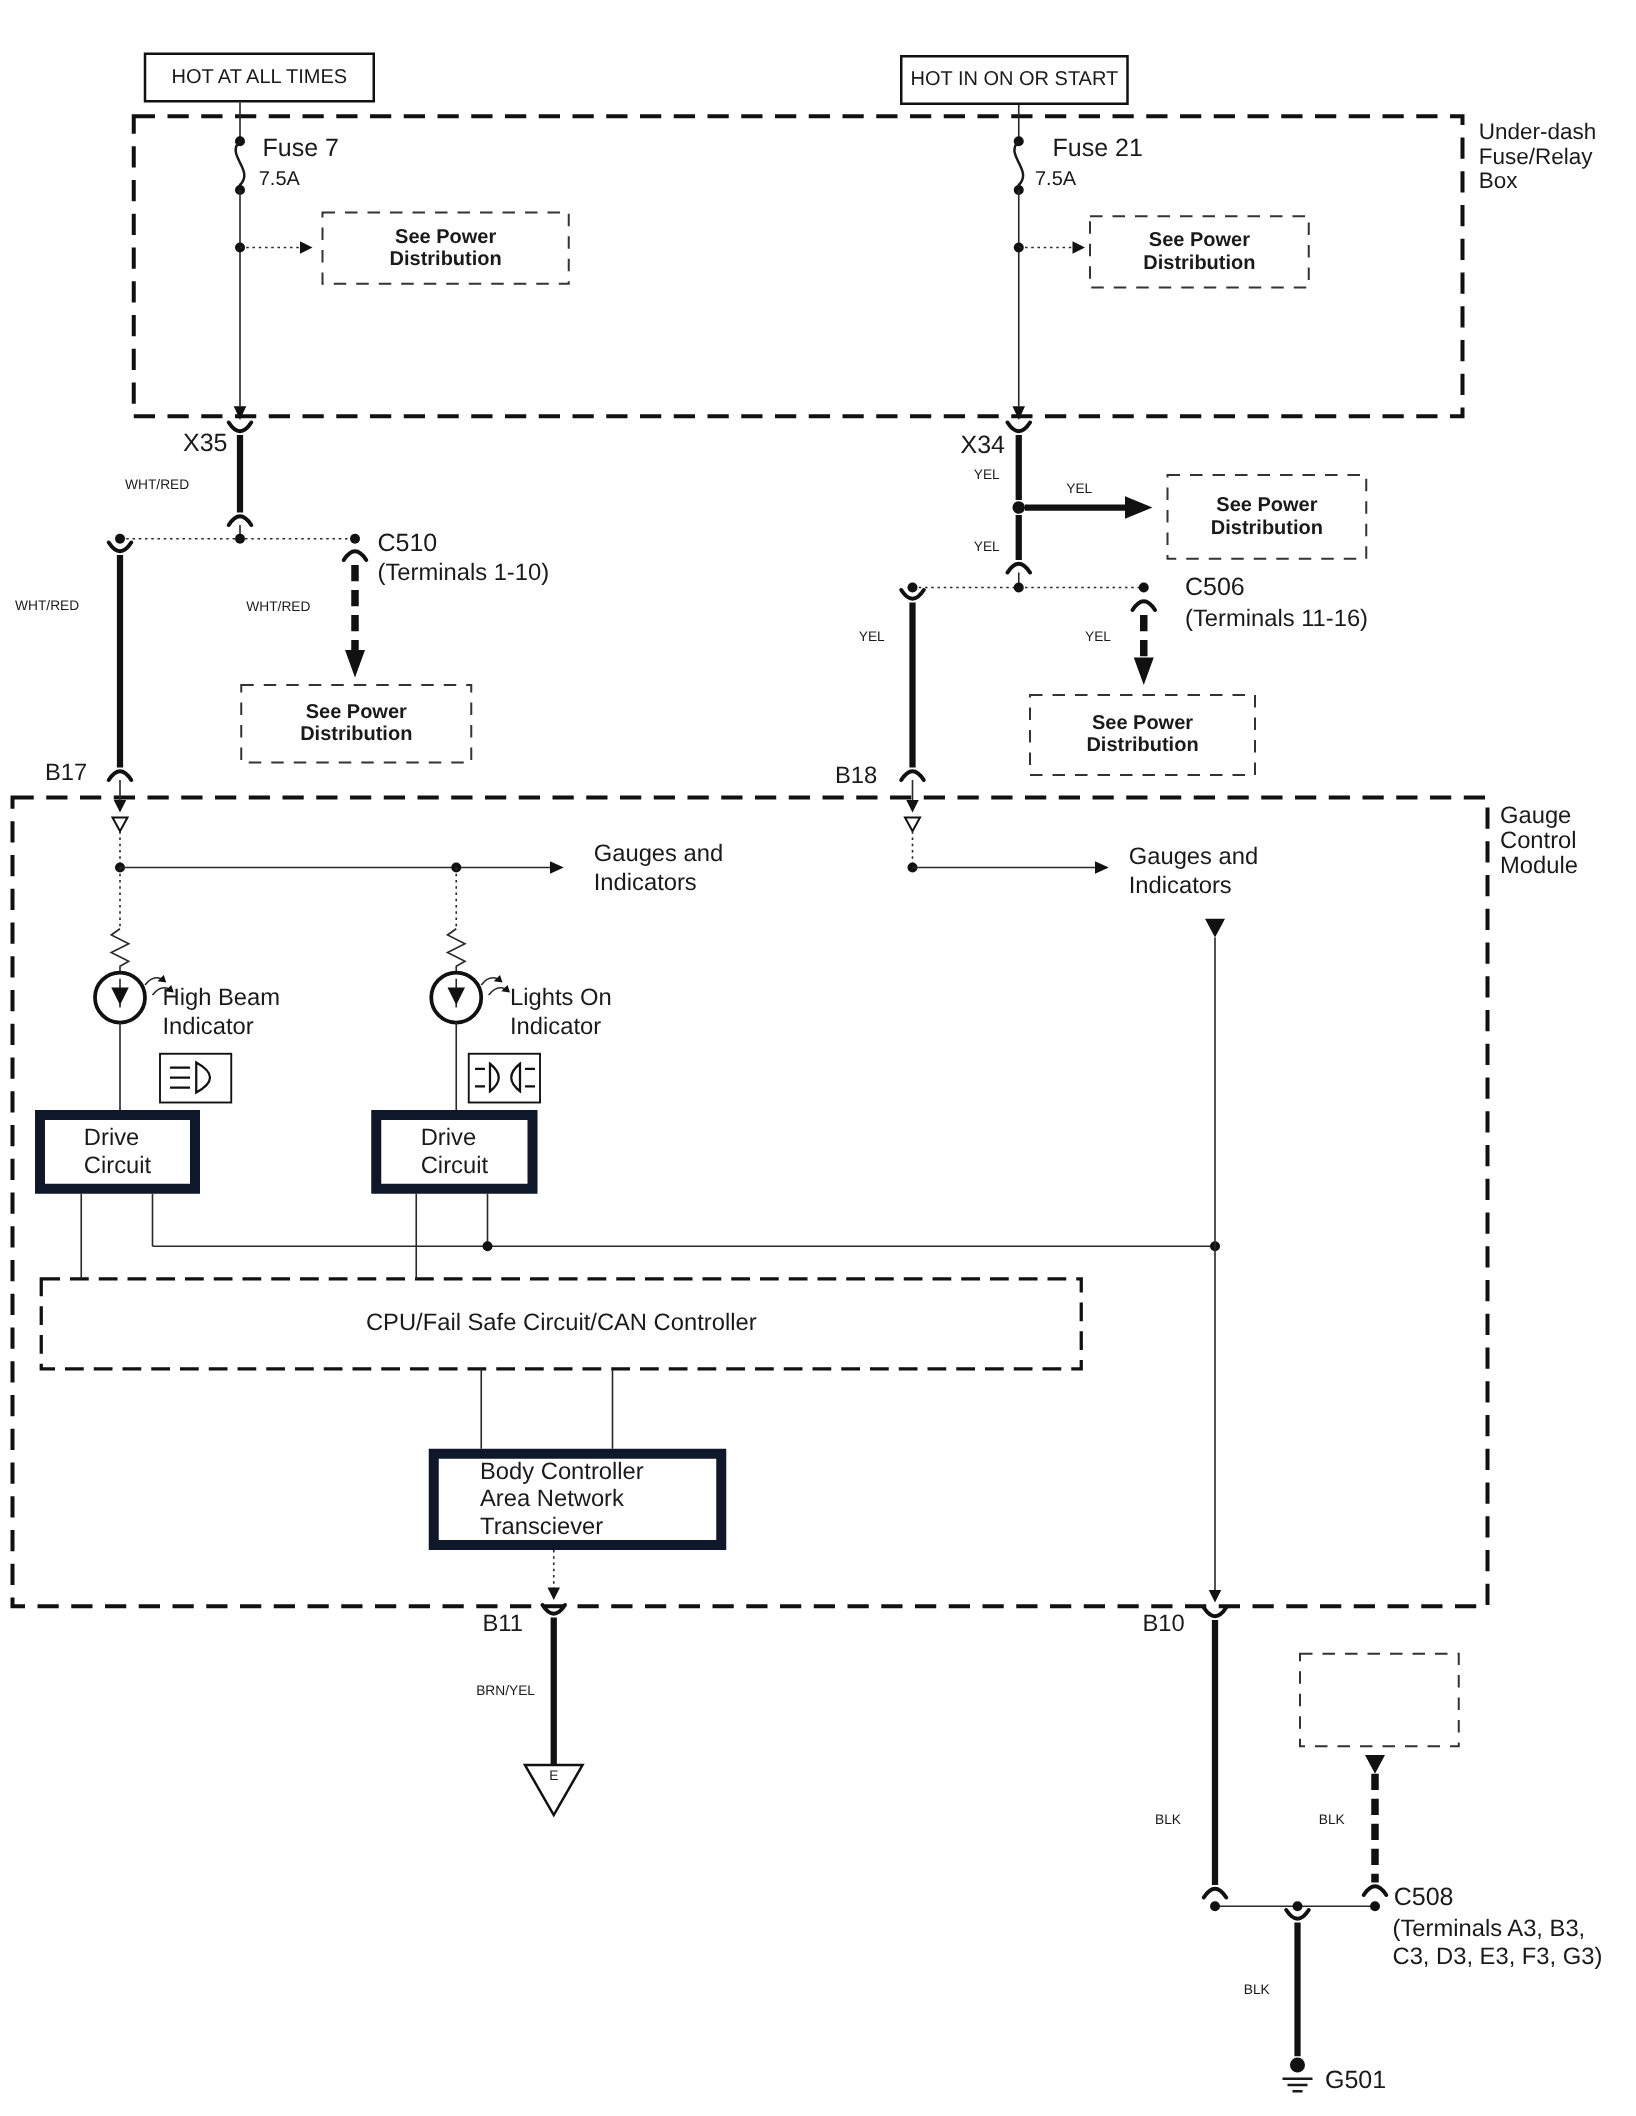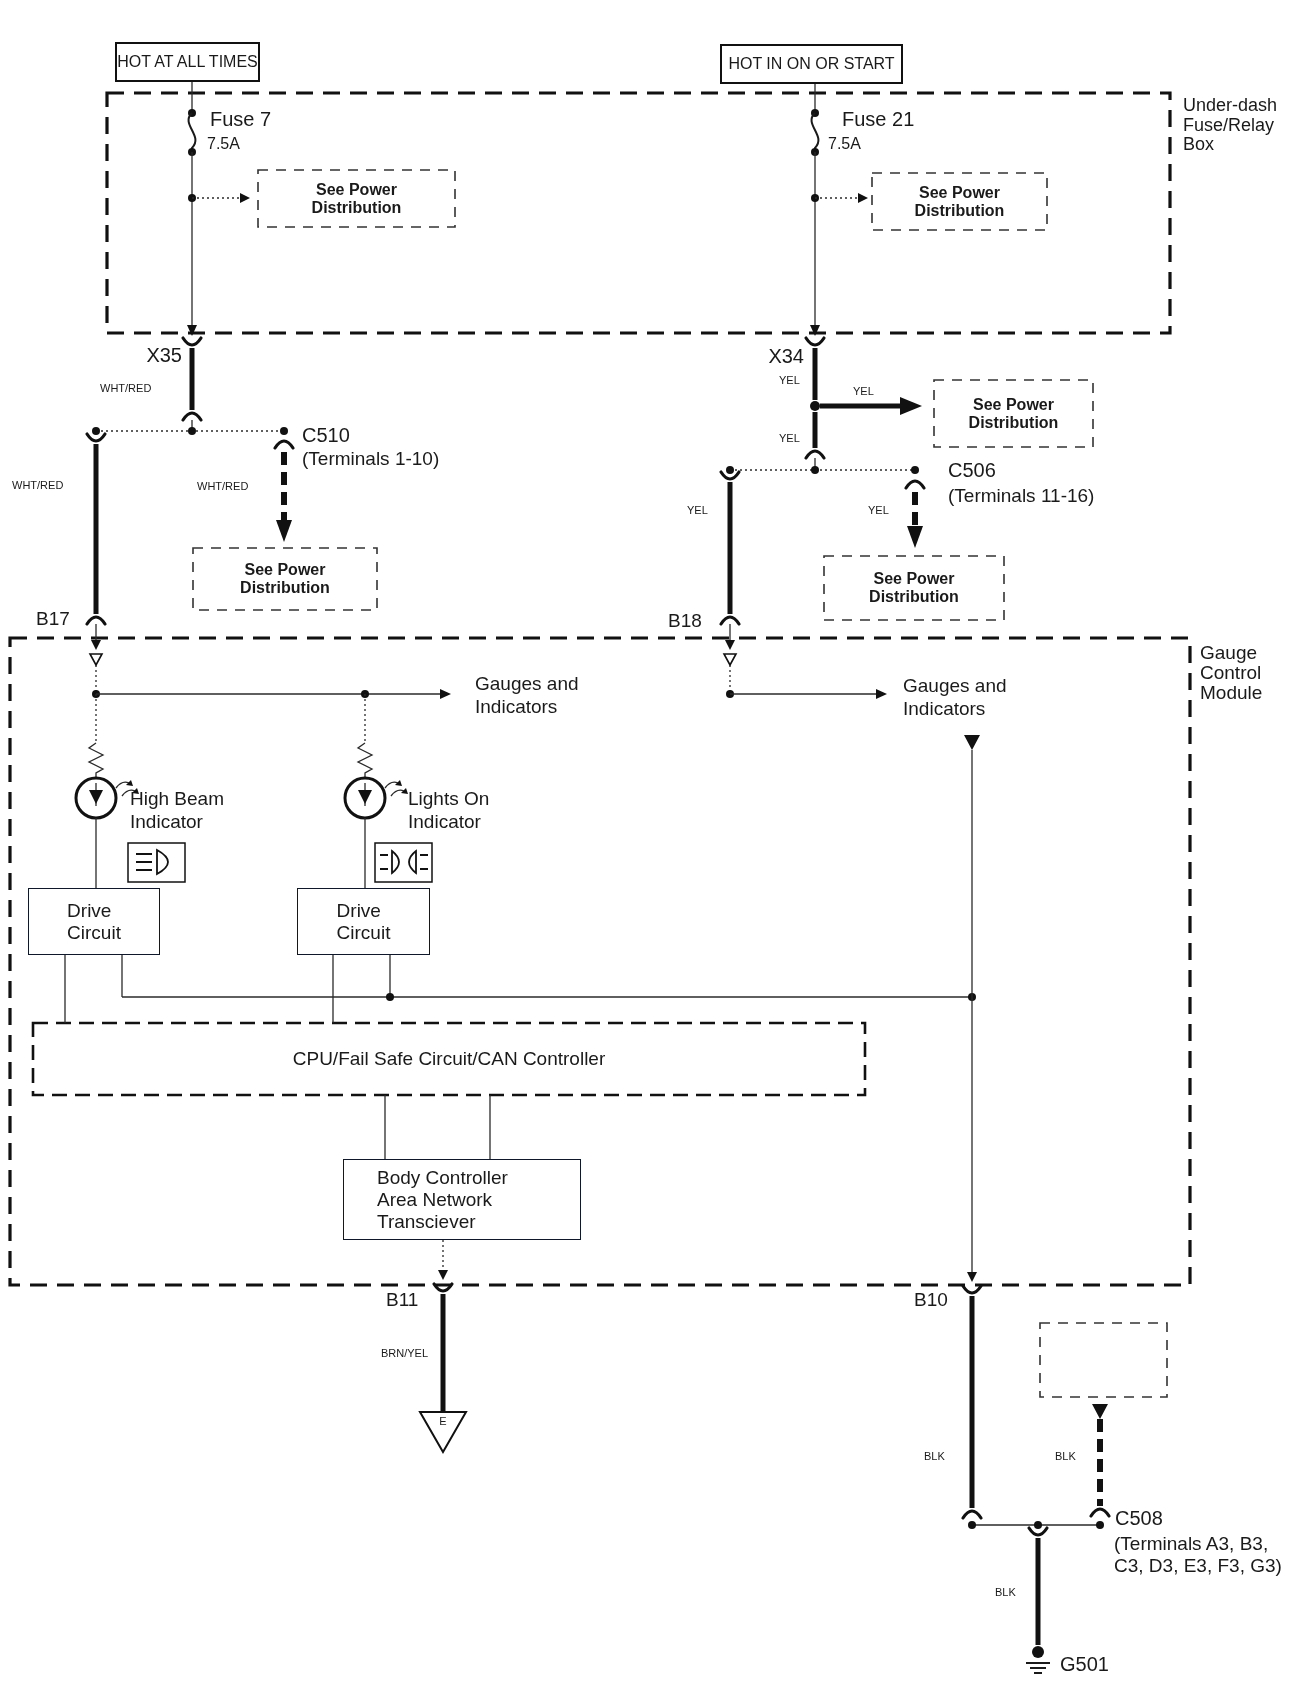--- a/index.html
+++ b/index.html
@@ -5,21 +5,21 @@
   html,body{margin:0;padding:0;background:#fff;}
   #canvas{position:relative;width:1309px;height:1693px;background:#fff;
           font-family:"Liberation Sans", sans-serif;color:#1a1a1a;overflow:hidden;}
   #wires{position:absolute;left:0;top:0;}
   .lbl{position:absolute;white-space:pre;line-height:1.15;}
   .f15{font-size:11px;} .f16{font-size:16px;} .f18{font-size:18px;line-height:19.5px;}
   .f19{font-size:19px;} .f20{font-size:20px;}
   .two{line-height:23px;} .three{line-height:20px;}
   .bold{font-weight:bold;}
   .solidbox{position:absolute;border:2px solid #111;display:flex;align-items:center;justify-content:center;box-sizing:border-box;}
-  .thickbox{position:absolute;border:1px solid #0f172a;box-sizing:border-box;display:flex;align-items:center;justify-content:center;text-align:left;}
+  .thickbox{position:absolute;border:8px solid #0f172a;box-sizing:border-box;display:flex;align-items:center;justify-content:center;text-align:left;}
   .refbox{position:absolute;display:flex;flex-direction:column;align-items:center;justify-content:center;text-align:center;box-sizing:border-box;}
   .centerbox{position:absolute;display:flex;align-items:center;justify-content:center;box-sizing:border-box;}
   .ra{text-align:right;}
   
   .w-thin{stroke:#2a2a2a;stroke-width:1.3;fill:none;}
   .w-med{stroke:#1a1a1a;stroke-width:2;fill:none;}
   .w-thick{stroke:#111;stroke-width:5;fill:none;}
   .w-thickd{stroke:#111;stroke-width:6;stroke-dasharray:13 7;fill:none;}
   .w-dot{stroke:#2a2a2a;stroke-width:1.3;stroke-dasharray:2 3;fill:none;}
   .fork{stroke:#111;stroke-width:3.2;fill:none;stroke-linecap:round;}
@@ -223,21 +223,21 @@
       <circle class="jdot" cx="1100" cy="1525" r="4"></circle>
       <path class="fork" d="M1029 1528 Q1038 1542 1047 1528"></path>
       <path class="w-thick" d="M1038 1538 V1645"></path>
       <circle class="jdot" cx="1038" cy="1652" r="6"></circle>
       <path class="w-med" d="M1026 1663 H1050"></path>
       <path class="w-med" d="M1030 1668 H1046" stroke-width="1.6"></path>
       <path class="w-med" d="M1034 1673 H1042" stroke-width="1.2"></path>
     </g>
   </svg>
 
-  <div class="solidbox f16" style="left:115px;top:42px;width:145px;height:40px;">
+  <div class="solidbox f16" style="left:115px;top:42px;width:185px;height:40px;">
     <span>HOT AT ALL TIMES</span>
   </div>
   <div class="solidbox f16" style="left:720px;top:44px;width:183px;height:40px;">
     <span>HOT IN ON OR START</span>
   </div>
 
   <div class="thickbox f19" style="left:28px;top:888px;width:132px;height:67px;">
     <div style="line-height:22px;">
       <div>Drive</div>
       <div>Circuit</div>

